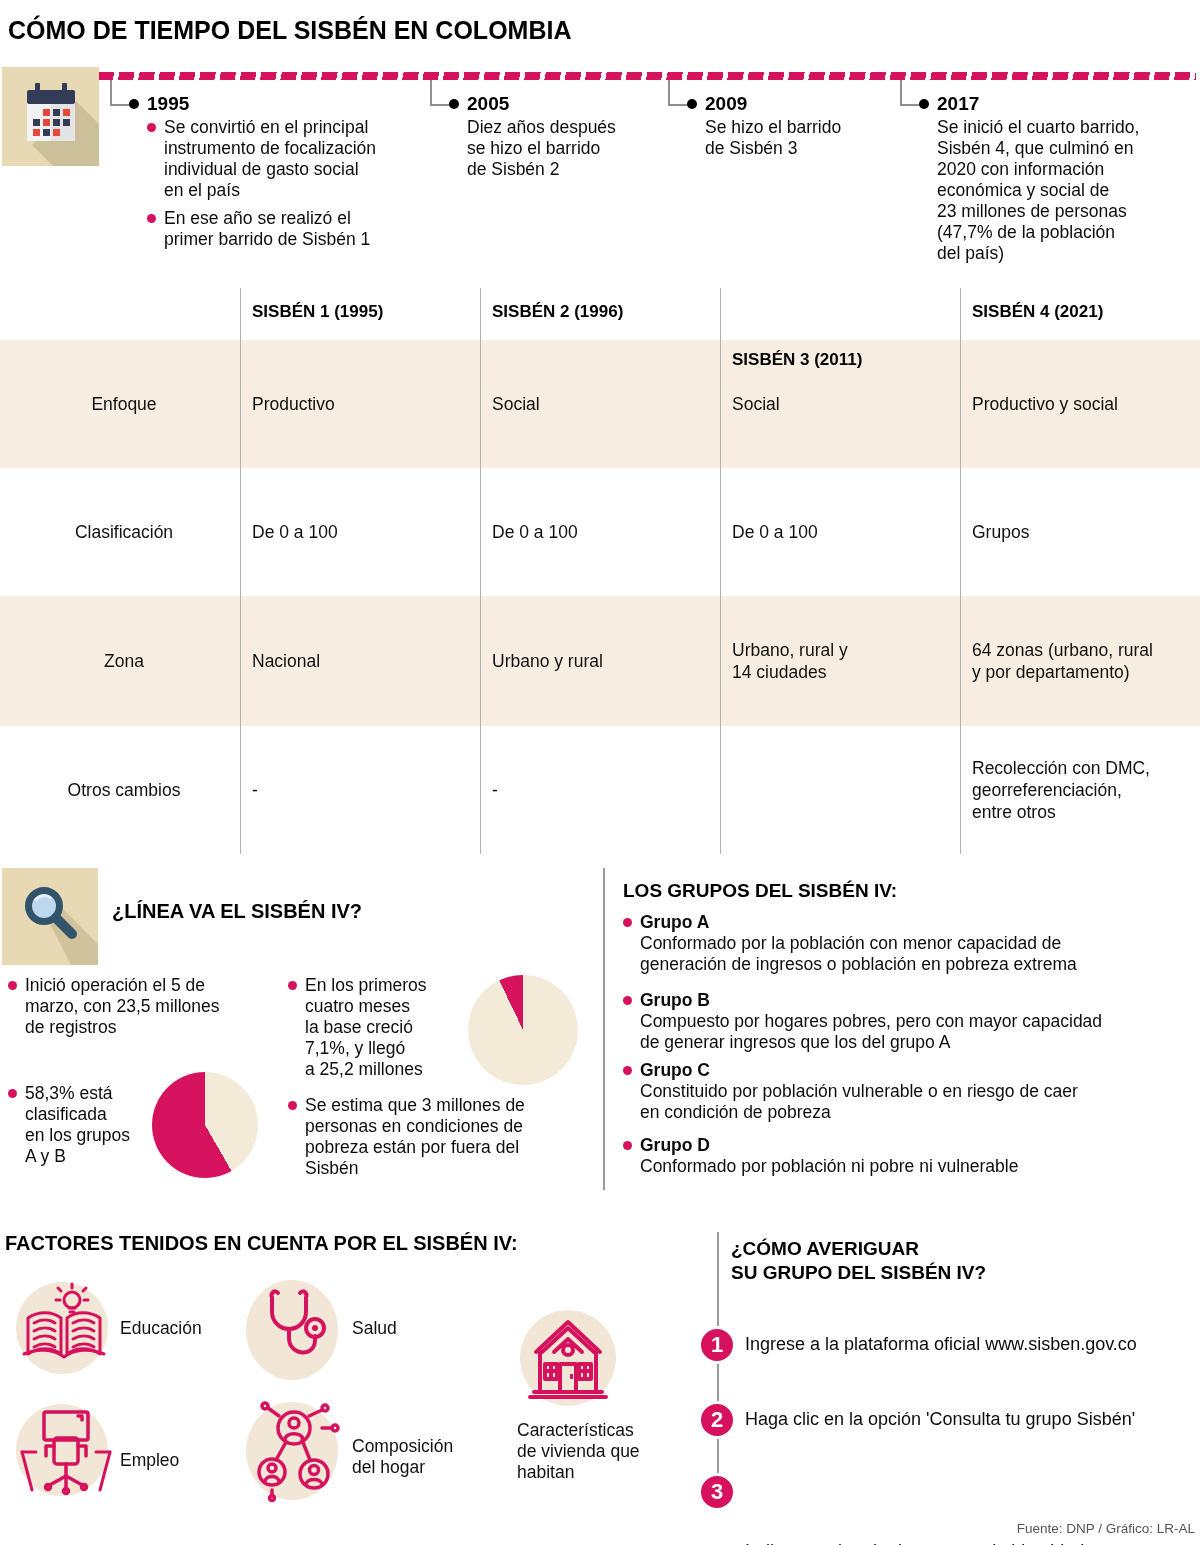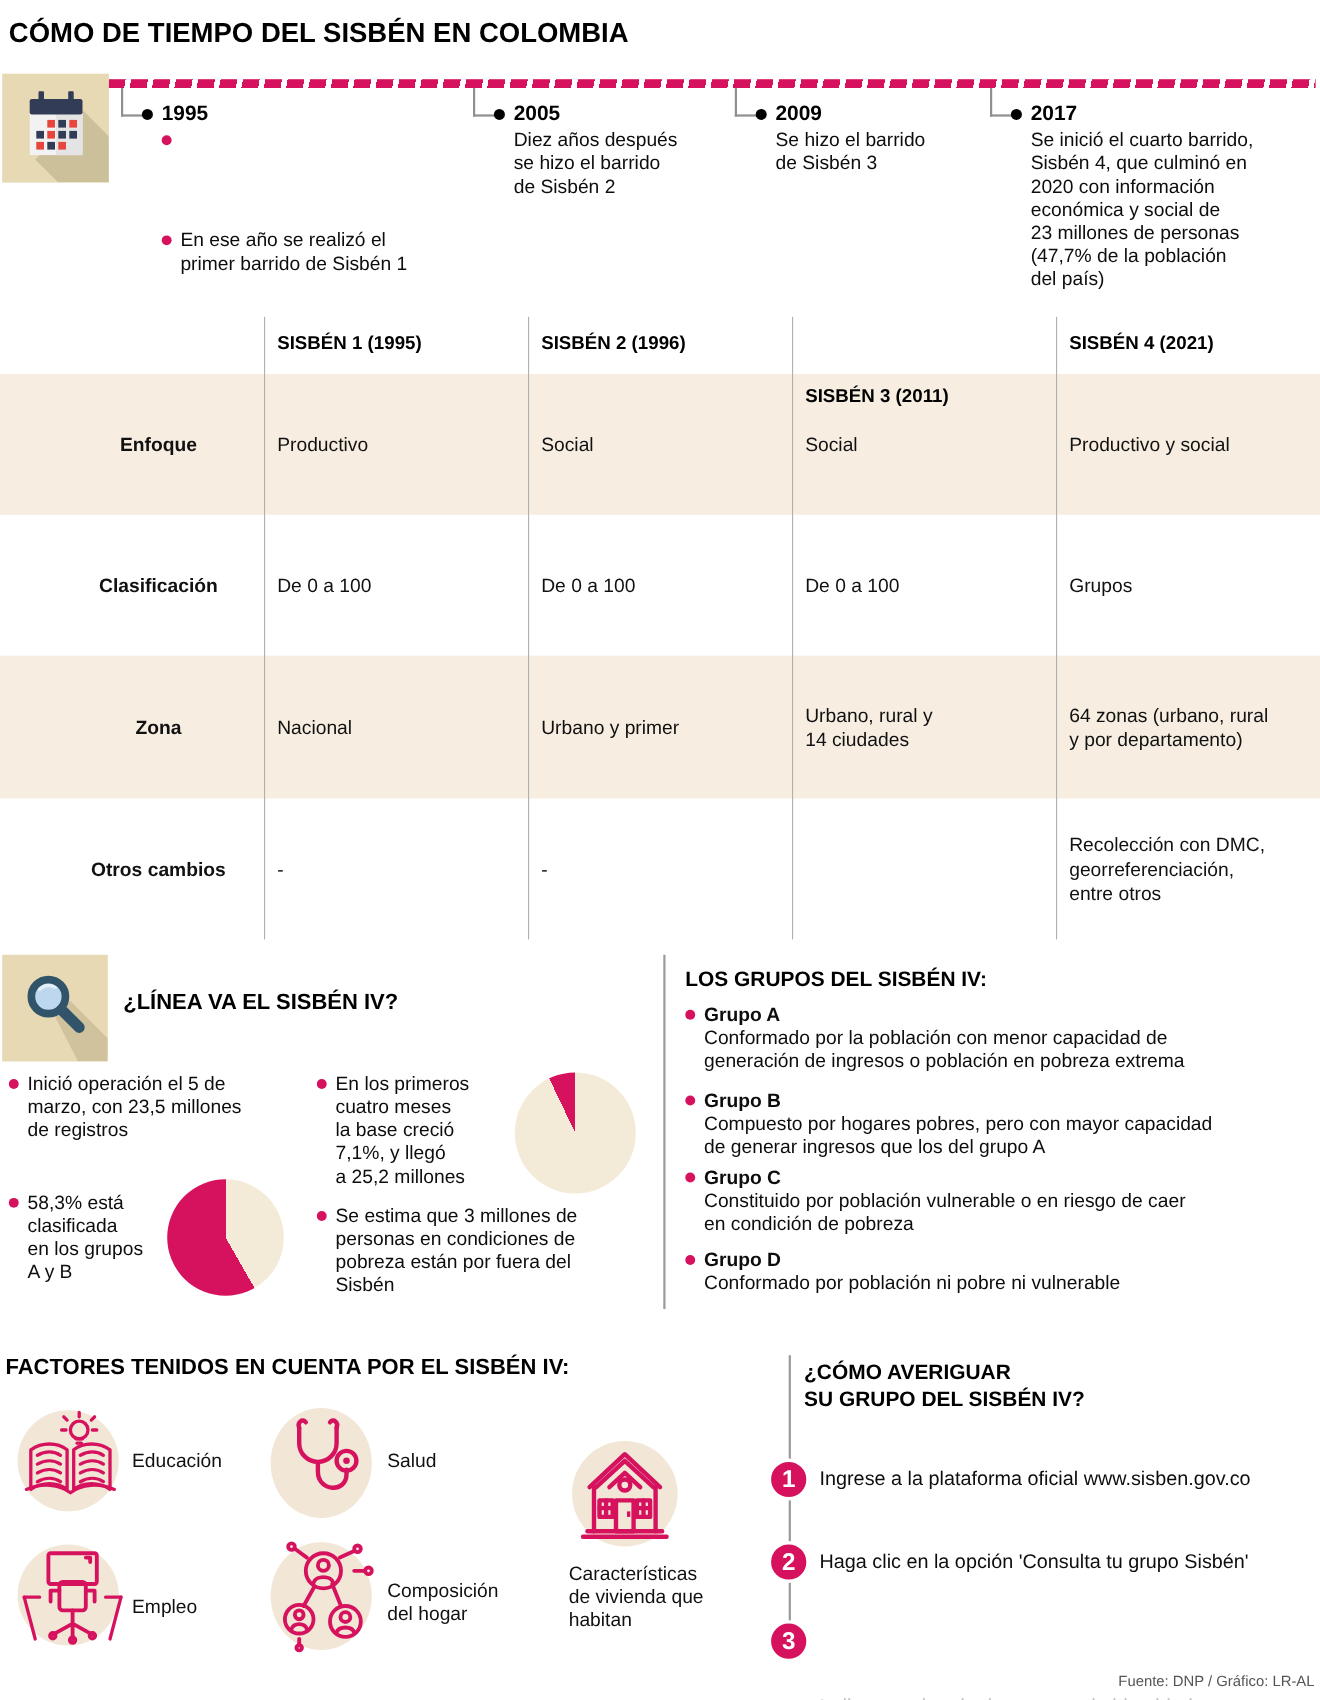--- a/index.html
+++ b/index.html
@@ -11,21 +11,21 @@
   .sec-title{font-size:20px;font-weight:bold;color:#000;}
   .year{font-size:19px;font-weight:bold;color:#000;}
   .bullet{display:flex;align-items:flex-start;}
   .dot{width:9px;height:9px;border-radius:50%;background:#d6125e;flex:0 0 9px;margin:6px 8px 0 0;}
   .blackdot{width:10px;height:10px;border-radius:50%;background:#000;}
   .elbow{border-left:2px solid #8f8f8f;border-bottom:2px solid #8f8f8f;}
   .vline{background:#b0b0b0;width:1px;}
   .stripe{background:#f7eee1;left:0;width:1200px;}
   .th{font-size:17px;font-weight:bold;color:#000;}
   .cell{font-size:17.5px;line-height:22px;display:flex;align-items:center;}
-  .rowlabel{font-size:17.5px;font-weight:bold;display:flex;align-items:center;justify-content:center;text-align:center;margin-left:20px;}
+  .rowlabel{font-size:17.5px;font-weight:normal;display:flex;align-items:center;justify-content:center;text-align:center;}
   .iconsq{background:#e6d9b4;overflow:hidden;}
   .beige-circle{background:#f2e7d6;border-radius:50%;}
   .pie{border-radius:50%;}
   .stepnum{width:38px;height:38px;border-radius:50%;background:#d6125e;color:#fff;
            display:flex;align-items:center;justify-content:center;font-size:22px;font-weight:bold;border:3px solid #fff;box-sizing:border-box;}
   .glabel{font-size:17.5px;line-height:21px;}
   svg{display:block;}
 </style>
 </head>
 <body>
@@ -57,20 +57,24 @@
     </svg>
   </div>
 
   <div class="abs" style="left:99px;top:72px;width:1097px;height:8px;background:repeating-linear-gradient(100deg,#d6125e 0 15px,#ffffff 15px 20px);"></div>
 
   <div class="abs elbow" style="left:110px;top:80px;width:22px;height:24px;"></div>
   <div class="abs blackdot" style="left:129px;top:99px;"></div>
   <div class="abs year" style="left:147px;top:93px;">1995</div>
   <div class="abs bullet" style="left:147px;top:117px;width:280px;">
     <span class="dot"></span>
+    <span class="body-t pre">Se convirtió en el principal
+instrumento de focalización
+individual de gasto social
+en el país</span>
   </div>
   <div class="abs bullet" style="left:147px;top:208px;width:280px;">
     <span class="dot"></span>
     <span class="body-t pre">En ese año se realizó el
 primer barrido de Sisbén 1</span>
   </div>
 
   <div class="abs elbow" style="left:430px;top:80px;width:22px;height:24px;"></div>
   <div class="abs blackdot" style="left:449px;top:99px;"></div>
   <div class="abs year" style="left:467px;top:93px;">2005</div>
@@ -115,21 +119,21 @@
   <div class="abs cell" style="left:972px;top:340px;width:216px;height:128px;">Productivo y social</div>
 
   <div class="abs rowlabel" style="left:0;top:468px;width:248px;height:128px;">Clasificación</div>
   <div class="abs cell" style="left:252px;top:468px;width:216px;height:128px;">De 0 a 100</div>
   <div class="abs cell" style="left:492px;top:468px;width:216px;height:128px;">De 0 a 100</div>
   <div class="abs cell" style="left:732px;top:468px;width:216px;height:128px;">De 0 a 100</div>
   <div class="abs cell" style="left:972px;top:468px;width:216px;height:128px;">Grupos</div>
 
   <div class="abs cell pre" style="left:252px;top:596px;width:216px;height:130px;">Nacional</div>
   <div class="abs rowlabel" style="left:0;top:596px;width:248px;height:130px;">Zona</div>
-  <div class="abs cell pre" style="left:492px;top:596px;width:216px;height:130px;">Urbano y primer</div>
+  <div class="abs cell pre" style="left:492px;top:596px;width:216px;height:130px;">Urbano y rural</div>
   <div class="abs cell pre" style="left:732px;top:596px;width:216px;height:130px;">Urbano, rural y
 14 ciudades</div>
   <div class="abs cell pre" style="left:972px;top:596px;width:216px;height:130px;">64 zonas (urbano, rural
 y por departamento)</div>
 
   <div class="abs rowlabel" style="left:0;top:726px;width:248px;height:128px;">Otros cambios</div>
   <div class="abs cell pre" style="left:252px;top:726px;width:216px;height:128px;">-</div>
   <div class="abs cell pre" style="left:492px;top:726px;width:216px;height:128px;">-</div>
   <div class="abs cell pre" style="left:732px;top:726px;width:216px;height:128px;"></div>
   <div class="abs cell pre" style="left:972px;top:726px;width:216px;height:128px;">Recolección con DMC,

